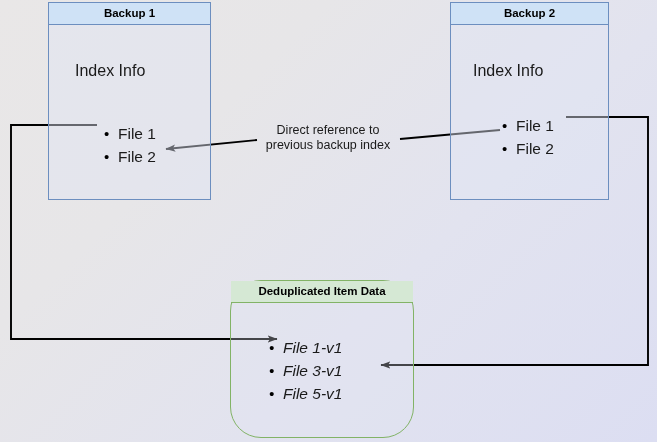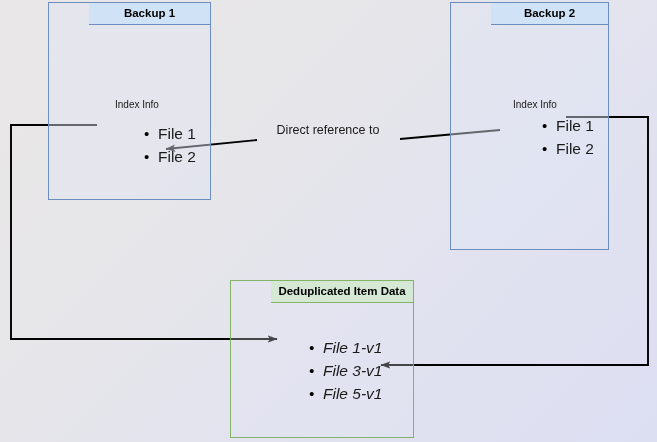--- a/index.html
+++ b/index.html
@@ -26,28 +26,28 @@
     top: 0;
     width: 657px;
     height: 442px;
     pointer-events: none;
   }
   .box {
     position: absolute;
     box-sizing: border-box;
     border: 1.5px solid #6c8ebf;
     background: #e3e6f5;
-    padding-left: 40px;
   }
   .box.blue {
     background: rgba(225,228,243,0.45);
   }
   .box.green {
     border-color: #82b366;
     background: rgba(226,229,243,0.30);
+    border-radius: 31px;
   }
   .box-header {
     box-sizing: border-box;
     height: 22px;
     line-height: 21px;
     text-align: center;
     font-size: 11.5px;
     font-weight: bold;
     color: #000000;
     background: #cfe2f6;
@@ -56,24 +56,23 @@
   .box.green .box-header {
     background: #d5e8d4;
     border-bottom-color: #82b366;
   }
   .box-body {
     position: relative;
     height: calc(100% - 22px);
   }
   .index-label {
     position: absolute;
-    font-size: 10px;
+    font-size: 16px;
     color: #1a1a1a;
     white-space: nowrap;
-    margin-top: 37px;
   }
   .file-list {
     position: absolute;
     margin: 5px;
     padding: 0;
     list-style: none;
   }
   .file-list li {
     font-size: 15.5px;
     color: #1a1a1a;
@@ -124,21 +123,21 @@
     <div class="box-header">Backup 1</div>
     <div class="box-body">
       <div class="index-label" style="left:26px; top:37px;">Index Info</div>
       <ul class="file-list" style="left:50px; top:92px;">
         <li>File 1</li>
         <li>File 2</li>
       </ul>
     </div>
   </div>
 
-  <div class="box blue" style="left:450px; top:2px; width:159px; height:248px;">
+  <div class="box blue" style="left:450px; top:2px; width:159px; height:198px;">
     <div class="box-header">Backup 2</div>
     <div class="box-body">
       <div class="index-label" style="left:22px; top:37px;">Index Info</div>
       <ul class="file-list" style="left:46px; top:84px;">
         <li>File 1</li>
         <li>File 2</li>
       </ul>
     </div>
   </div>
 
@@ -148,15 +147,16 @@
       <ul class="file-list" style="left:33px; top:28px;font-style:italic;">
         <li>File 1-v1</li>
         <li>File 3-v1</li>
         <li>File 5-v1</li>
       </ul>
     </div>
   </div>
 
   <div class="edge-label" style="left:258px; top:123px; width:140px;">
     <div>Direct reference to</div>
+    <div>previous backup index</div>
   </div>
 
 </div>
 
 </body></html>

